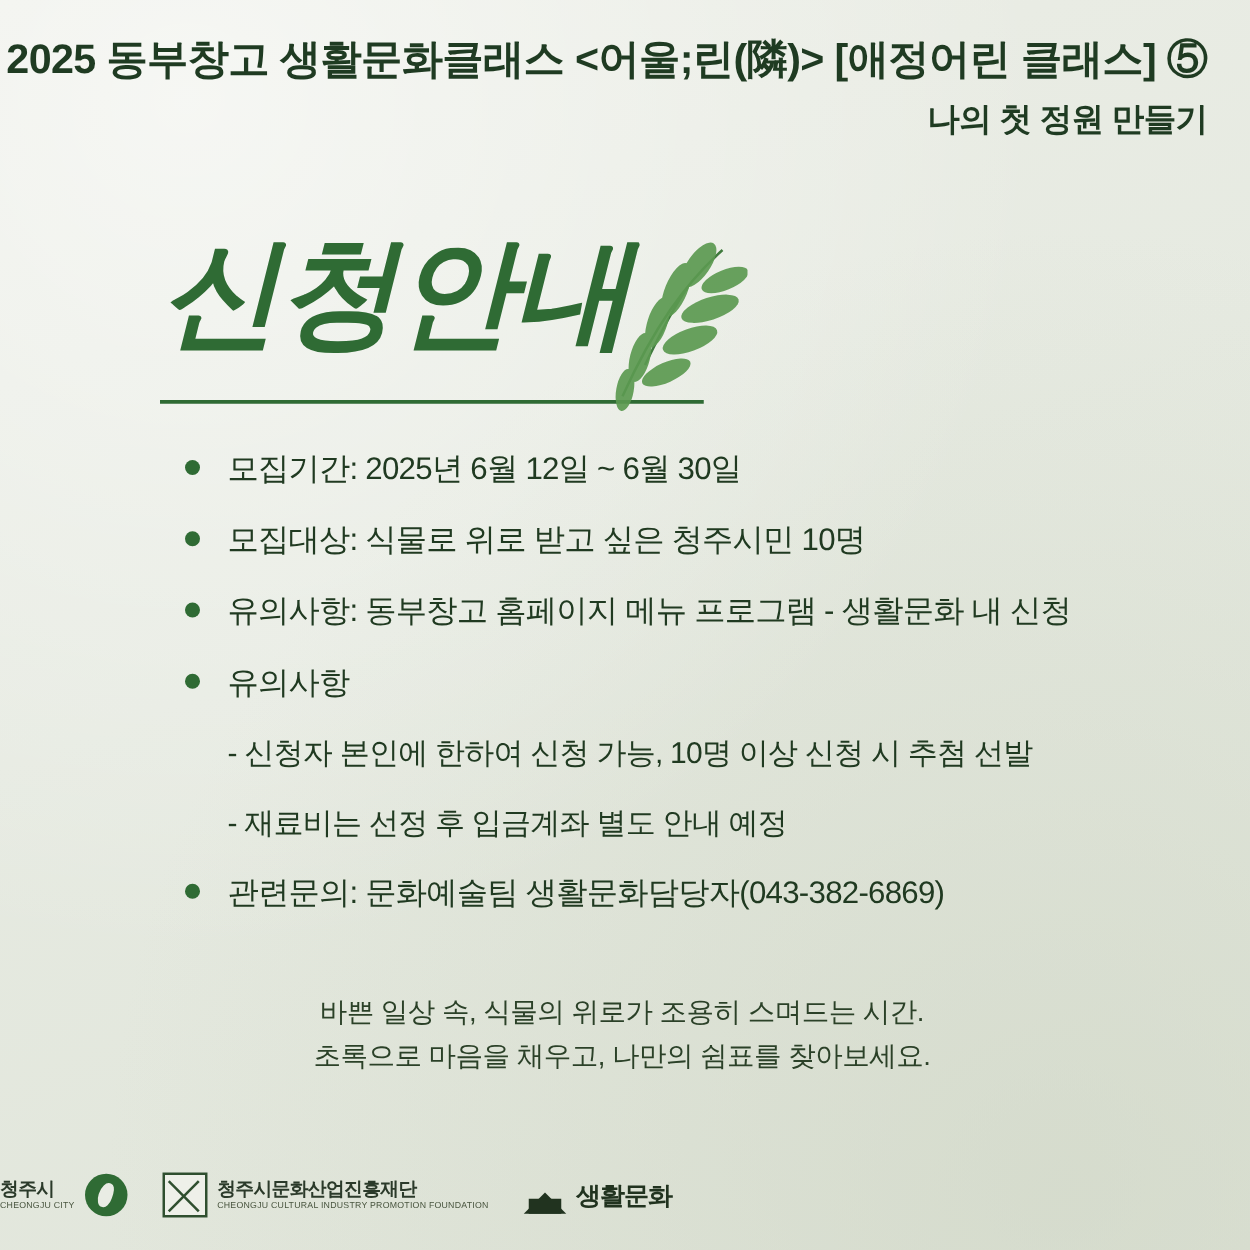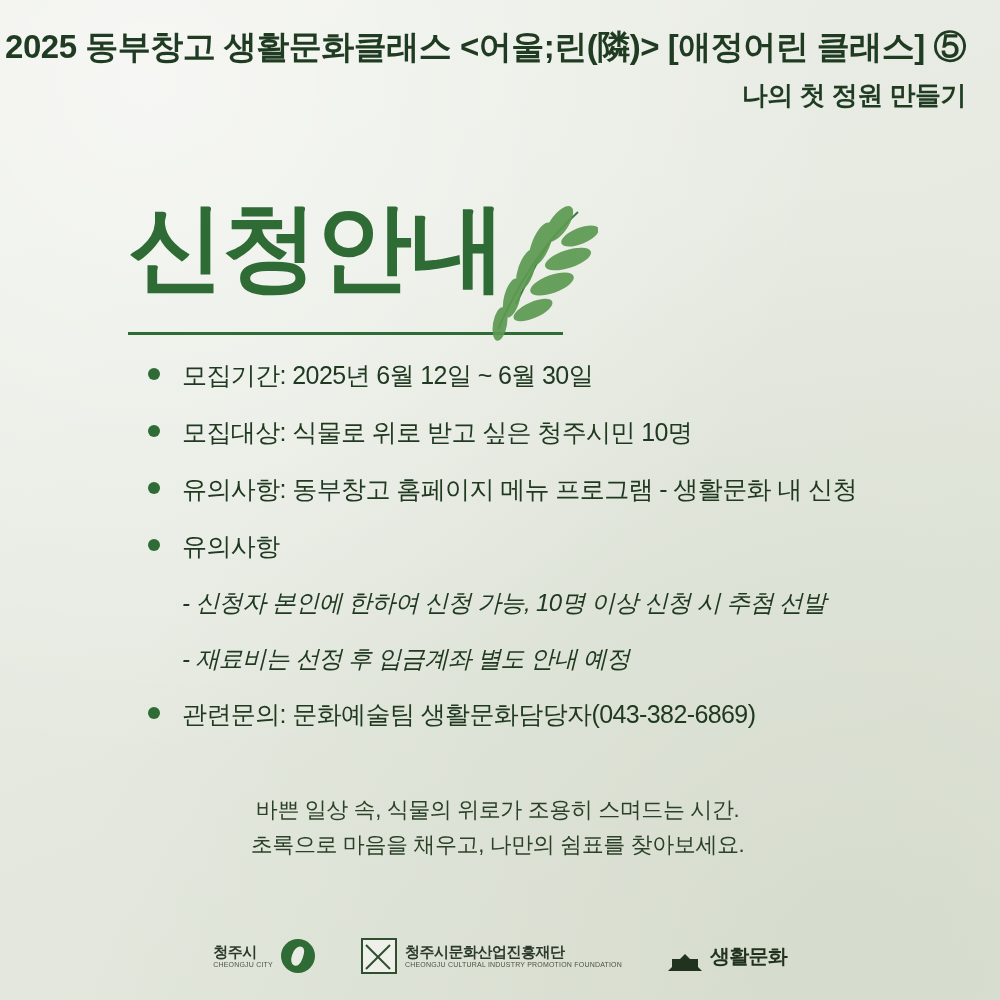--- a/index.html
+++ b/index.html
@@ -43,22 +43,23 @@
     font-weight: 700;
     letter-spacing: -0.5px;
     margin-top: 10px;
     line-height: 1.3;
   }
 
   
   .title-wrap {
     position: absolute;
     left: 128px;
-    top: 194px;
+    top: 182px;
     width: 440px;
+    font-style: italic;
   }
   .title {
     font-size: 96px;
     font-weight: 700;
     color: #2f6b34;
     letter-spacing: -2px;
     line-height: 1.1;
     margin: 0;
   }
   .title-underline {
@@ -103,21 +104,20 @@
   }
   .row-text {
     font-size: 25px;
     font-weight: 500;
     letter-spacing: -0.6px;
     line-height: 1.4;
     color: #203a21;
   }
   .subrow {
     margin: 0 0 22px 42px;
-    font-style: italic;
   }
   .subrow .row-text {
     font-size: 24px;
   }
 
   
   .message {
     position: absolute;
     left: 0;
     right: 17px;
@@ -130,23 +130,23 @@
     padding-left: 12px;
   }
 
   
   .footer {
     position: absolute;
     left: 0;
     right: 0;
     bottom: 26px;
     display: flex;
-    justify-content: center;
+    justify-content: flex-start;
     align-items: center;
-    gap: 46px;
+    gap: 28px;
   }
   .logo {
     display: flex;
     align-items: center;
     gap: 8px;
   }
   .logo-text {
     line-height: 1.15;
   }
   .logo-kr {

